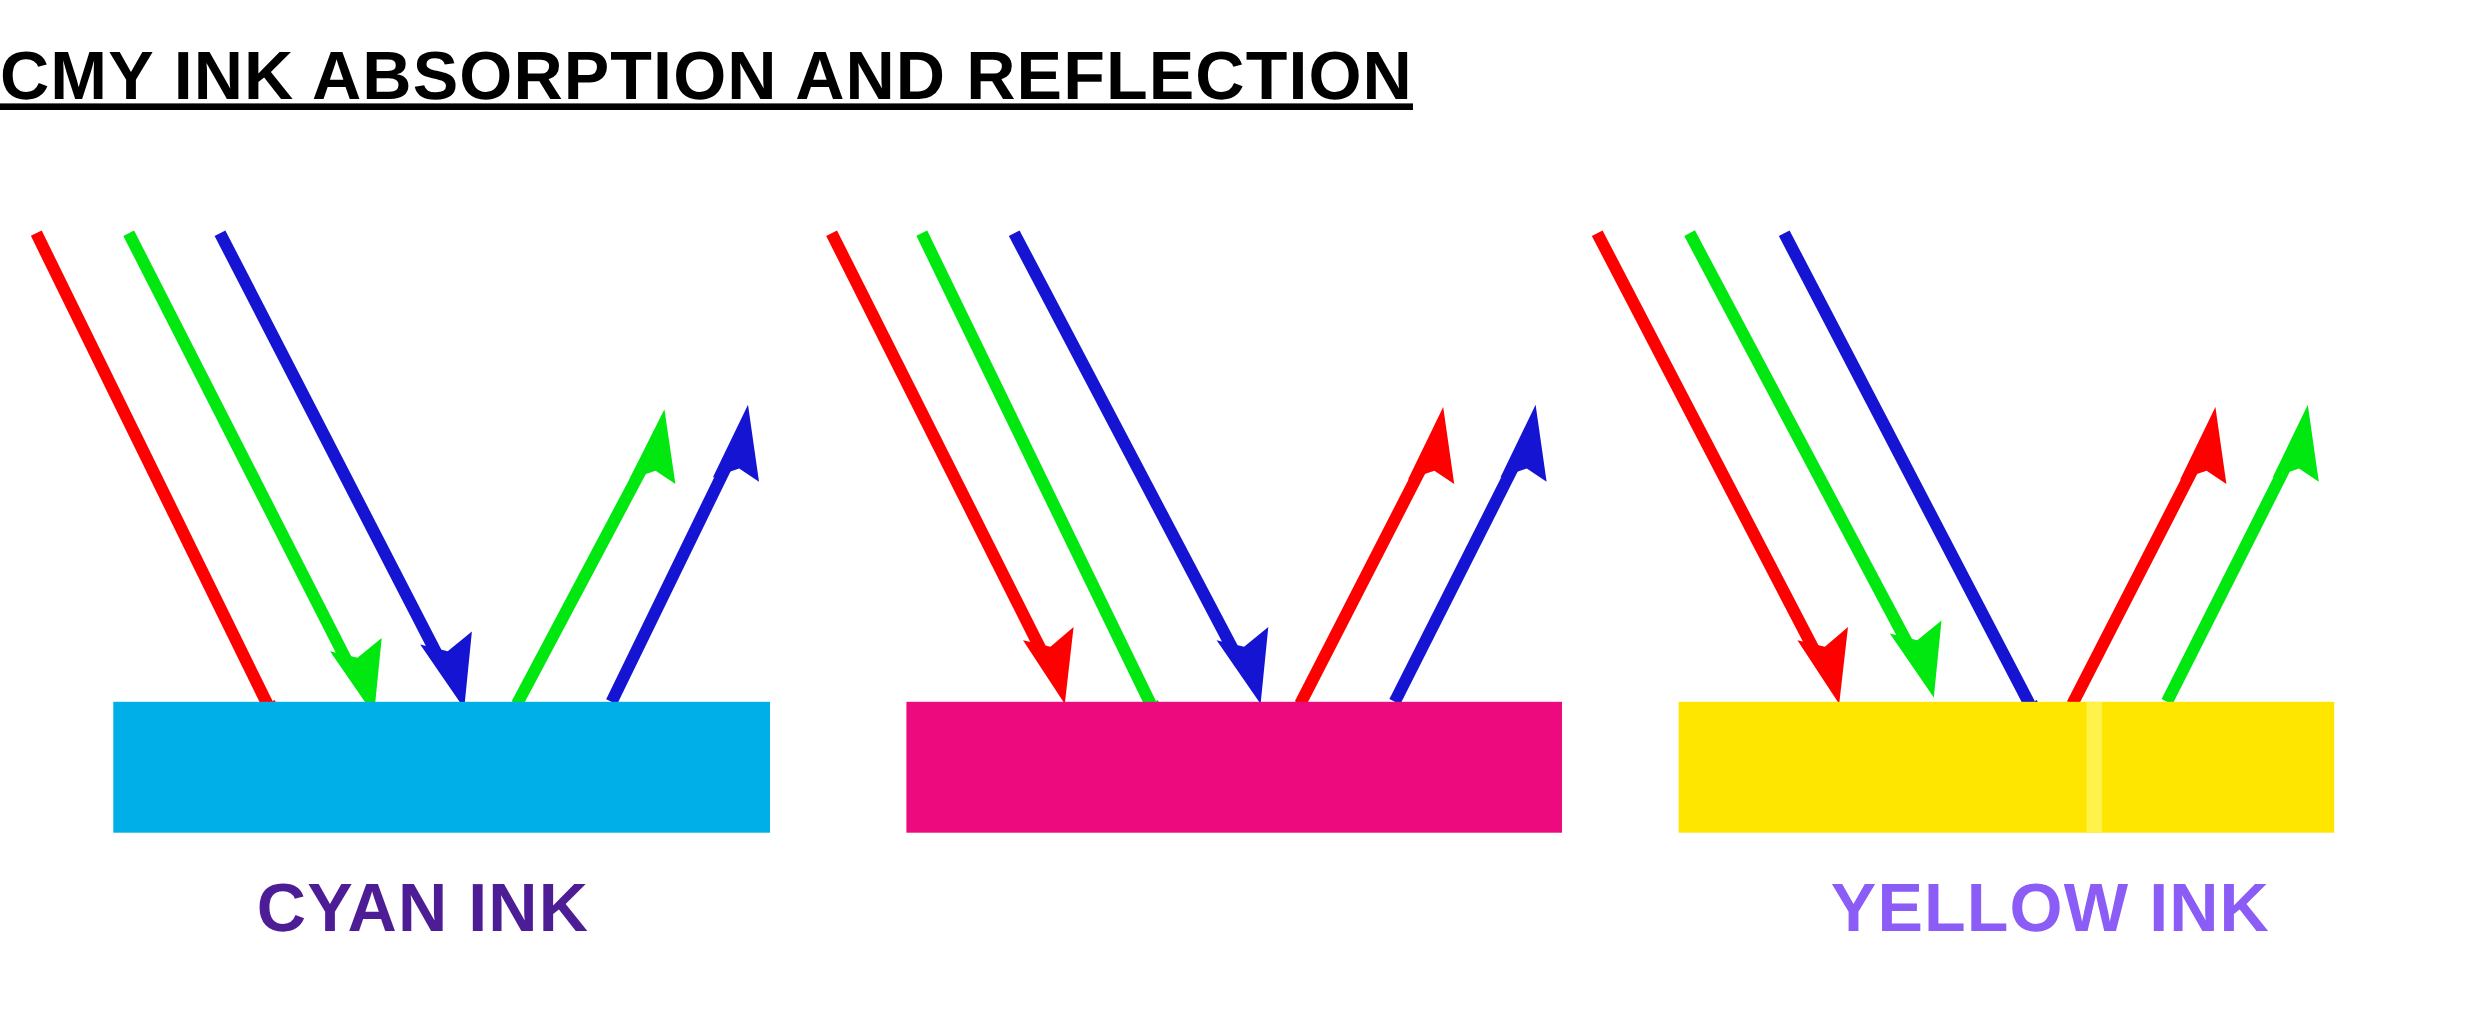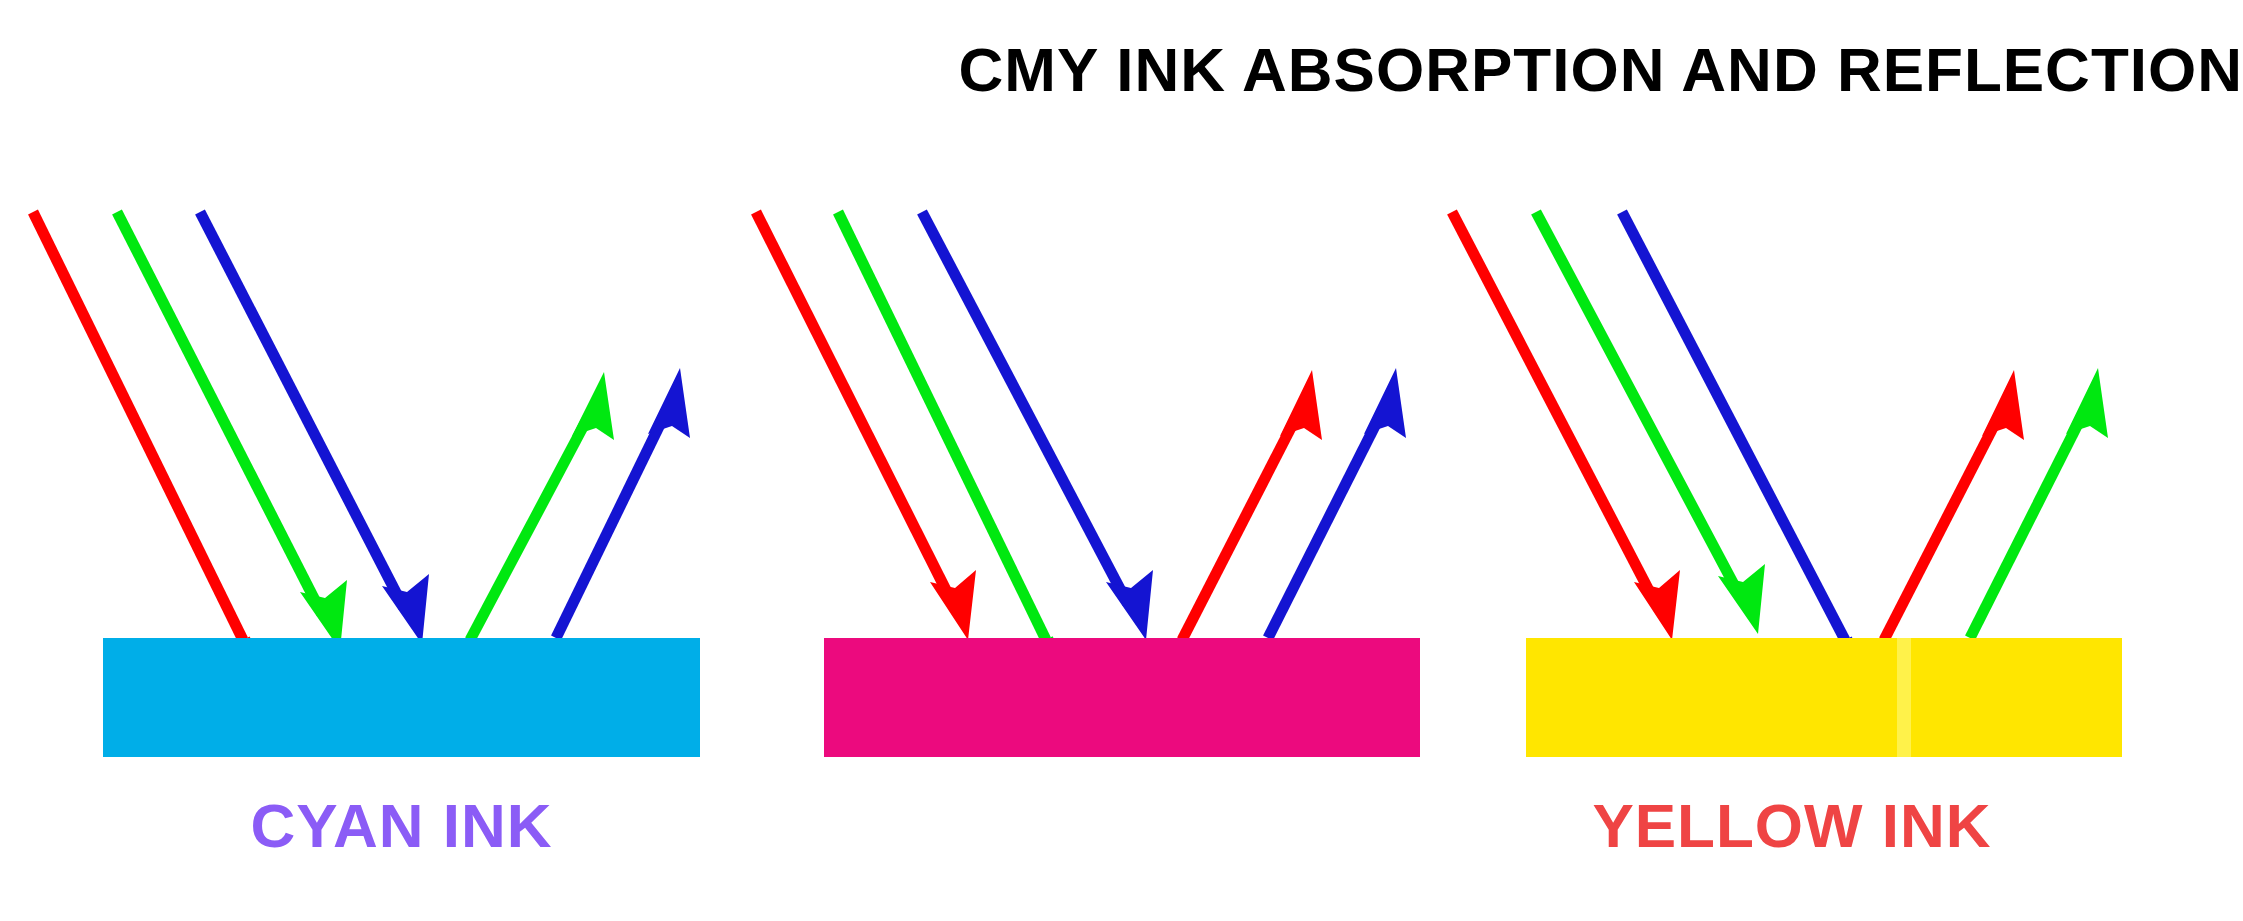--- a/index.html
+++ b/index.html
@@ -20,27 +20,28 @@
     height: 921px;
     background: #ffffff;
   }
 
   
   #title {
     position: absolute;
     left: 0;
     top: 34px;
     width: 2243px;
-    text-align: right;
+    text-align: left;
     font-family: "Liberation Sans", sans-serif;
     font-weight: bold;
     font-size: 62px;
     letter-spacing: 1px;
     color: #000000;
     white-space: nowrap;
+    text-decoration: underline;
   }
 
   
   #rays {
     position: absolute;
     left: 0;
     top: 0;
     width: 2243px;
     height: 921px;
   }
@@ -71,23 +72,23 @@
     top: 788px;
     height: 76px;
     line-height: 76px;
     text-align: center;
     font-family: "Liberation Sans", sans-serif;
     font-weight: bold;
     font-size: 62px;
     letter-spacing: 1px;
     white-space: nowrap;
   }
-  #label-cyan    { left: 103px;  width: 597px; color: #8b5cf6; }
+  #label-cyan    { left: 86px;  width: 597px; color: #4c1d95; }
   #label-magenta { left: 824px;  width: 596px; color: #EC0A7E; }
-  #label-yellow  { left: 1494px; width: 596px; color: #ef4444; }
+  #label-yellow  { left: 1566px; width: 596px; color: #8b5cf6; }
 </style>
 </head>
 <body>
 
 <div id="stage">
 
   <div id="title">CMY INK ABSORPTION AND REFLECTION</div>
 
   <svg id="rays" viewBox="0 0 2243 921">
 

